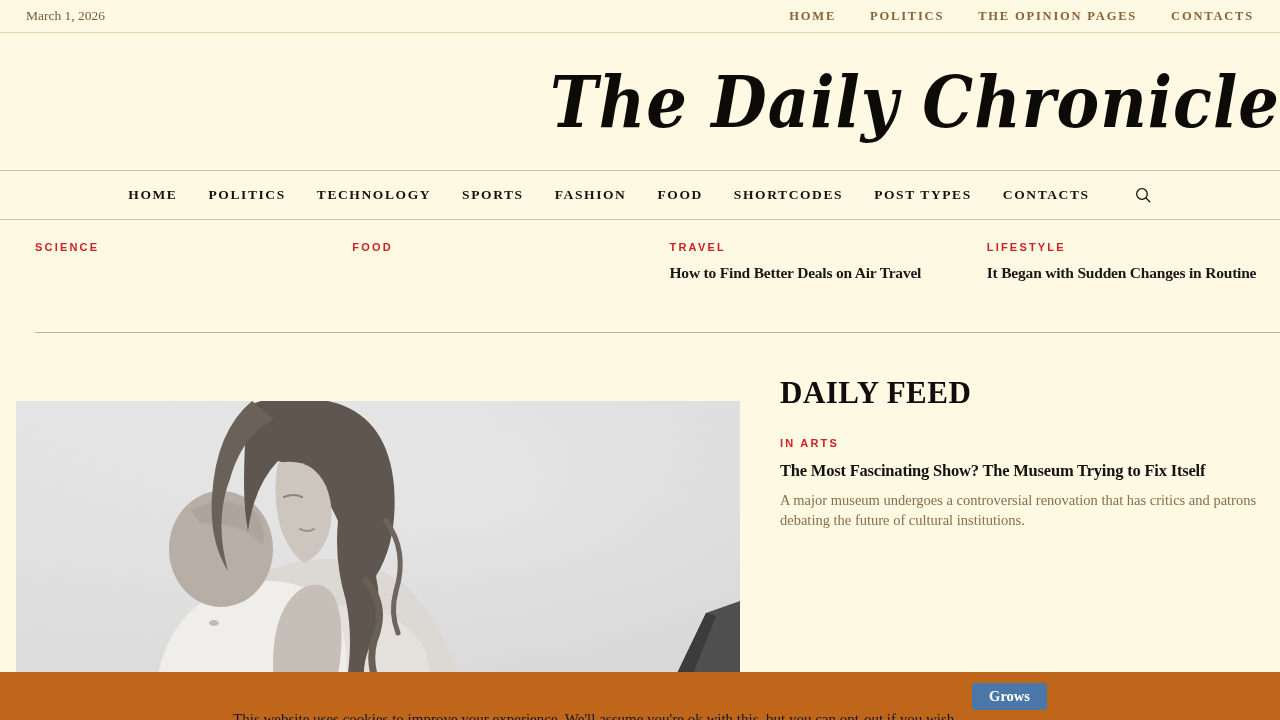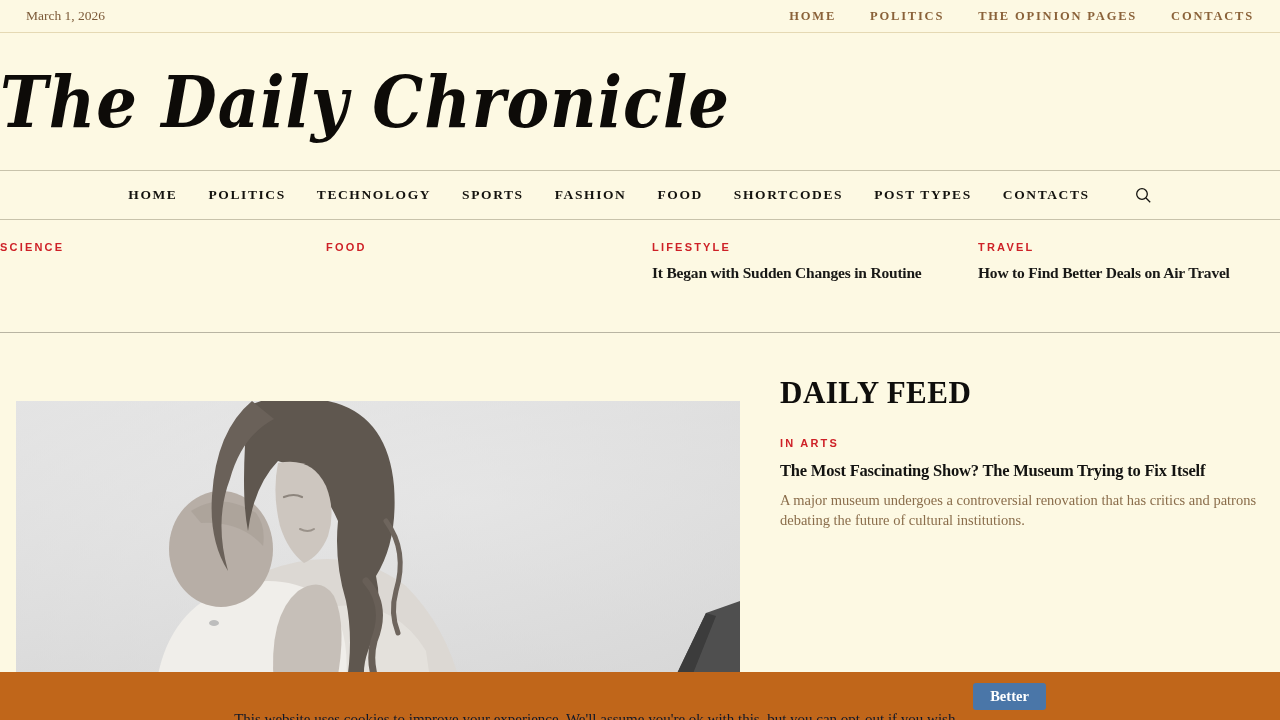--- a/index.html
+++ b/index.html
@@ -21,21 +21,21 @@
   .topbar-date { font-size: 13.5px; color: #7c5a38; }
   .topbar-links { display: flex; gap: 34px; }
   .topbar-links a {
     font-size: 12.5px; font-weight: bold; letter-spacing: 1.8px;
     color: #8a6239; text-decoration: none; text-transform: uppercase;
   }
 
   
   .masthead {
     height: 137px;
-    display: flex; align-items: center; justify-content: flex-start;
+    display: flex; align-items: center; justify-content: flex-end; margin-left: 48px;
   }
   .site-title {
     font-family: "DejaVu Serif", serif;
     font-size: 64px; font-weight: bold; font-style: italic;
     letter-spacing: 1px; color: #0d0b08;
     transform: scaleY(1.12);
     cursor: pointer;
   }
 
   
@@ -51,20 +51,21 @@
     color: #14130f; text-decoration: none; text-transform: uppercase;
   }
   .nav-search { margin-left: 14px; cursor: pointer; display: flex; align-items: center; }
 
   
   .teasers {
     display: grid; grid-template-columns: repeat(4, 1fr); gap: 40px;
     padding: 21px 16px 0 0;
     height: 113px;
     border-bottom: 1px solid #b9b5a3;
+    margin-left: 35px;
   }
   .cat-label {
     font-family: "Liberation Sans", sans-serif;
     font-size: 11px; font-weight: bold; letter-spacing: 2.2px;
     color: #ce2127; text-transform: uppercase;
     cursor: pointer;
   }
   .teaser-title {
     margin-top: 10px;
     font-size: 15.5px; font-weight: bold; line-height: 1.26;
@@ -155,26 +156,26 @@
 </nav>
 
 <section class="teasers">
   <article>
     <div class="cat-label">SCIENCE</div>
   </article>
   <article>
     <div class="cat-label">FOOD</div>
   </article>
   <article>
+    <div class="cat-label">TRAVEL</div>
+    <div class="teaser-title">How to Find Better Deals on Air Travel</div>
+  </article>
+  <article>
     <div class="cat-label">LIFESTYLE</div>
     <div class="teaser-title">It Began with Sudden Changes in Routine</div>
-  </article>
-  <article>
-    <div class="cat-label">TRAVEL</div>
-    <div class="teaser-title">How to Find Better Deals on Air Travel</div>
   </article>
 </section>
 
 <main class="main">
 
   <section>
     <div class="hero-figure">
 
       <svg width="724" height="285" viewBox="0 0 724 285">
         <defs>
@@ -227,14 +228,14 @@
         <div class="feed-title">The Most Fascinating Show? The Museum Trying to Fix Itself</div>
         <p class="feed-excerpt">A major museum undergoes a controversial renovation that has critics and patrons debating the future of cultural institutions.</p>
       </article>
     </div>
   </section>
 
 </main>
 
 <div class="cookie-bar">
   <span class="cookie-msg">This website uses cookies to improve your experience. We'll assume you're ok with this, but you can opt-out if you wish.</span>
-  <button class="accept-btn">Better</button>
+  <button class="accept-btn">Grows</button>
 </div>
 
 </body></html>

